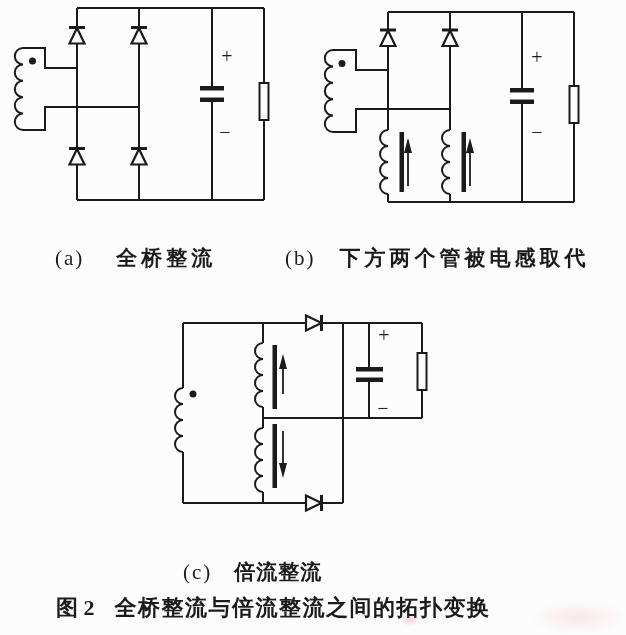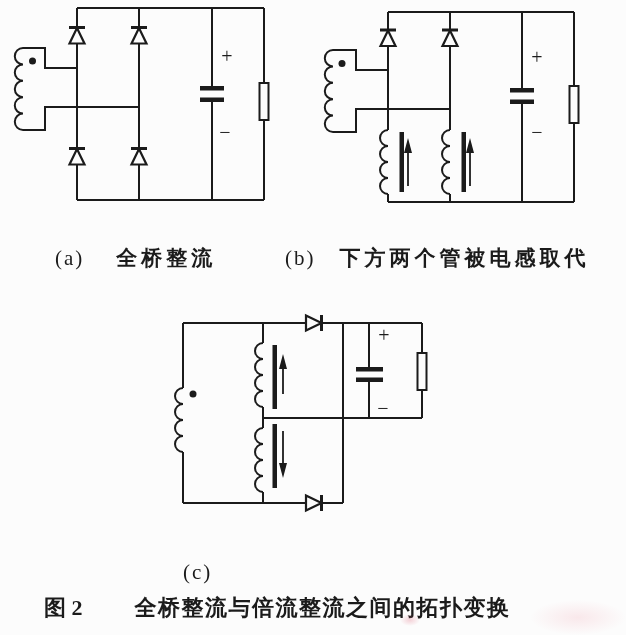--- a/index.html
+++ b/index.html
@@ -127,24 +127,25 @@
     <span class="txt" style="margin-left:32px;">全桥整流</span>
   </div>
 
   <div class="plabel" style="left:285px;top:248px;">
     <span class="pfx">(b)</span>
     <span class="txt" style="margin-left:24px;">下方两个管被电感取代</span>
   </div>
 
   <div class="plabel" style="left:183px;top:562px;">
     <span class="pfx">(c)</span>
+    <span class="txt" style="margin-left:22px;letter-spacing:1px;">倍流整流</span>
   </div>
 
-  <div class="caption" style="left:44px;top:597px;text-align:center;">
+  <div class="caption" style="left:56px;top:597px;text-align:center;">
     <span class="pfx">图 2</span>
-    <span class="txt" style="margin-left:52px;">全桥整流与倍流整流之间的拓扑变换</span>
+    <span class="txt" style="margin-left:20px;">全桥整流与倍流整流之间的拓扑变换</span>
   </div>
 
   <div class="smudge" style="left:400px;top:614px;width:20px;height:12px;border-radius:50%;
               background:radial-gradient(closest-side,rgba(225,110,130,0.30),rgba(225,110,130,0));"></div>
   <div class="smudge" style="left:530px;top:600px;width:96px;height:35px;border-radius:50%;
               background:radial-gradient(closest-side,rgba(235,140,155,0.18),rgba(235,140,155,0));"></div>
 </div>
 
 </body></html>

